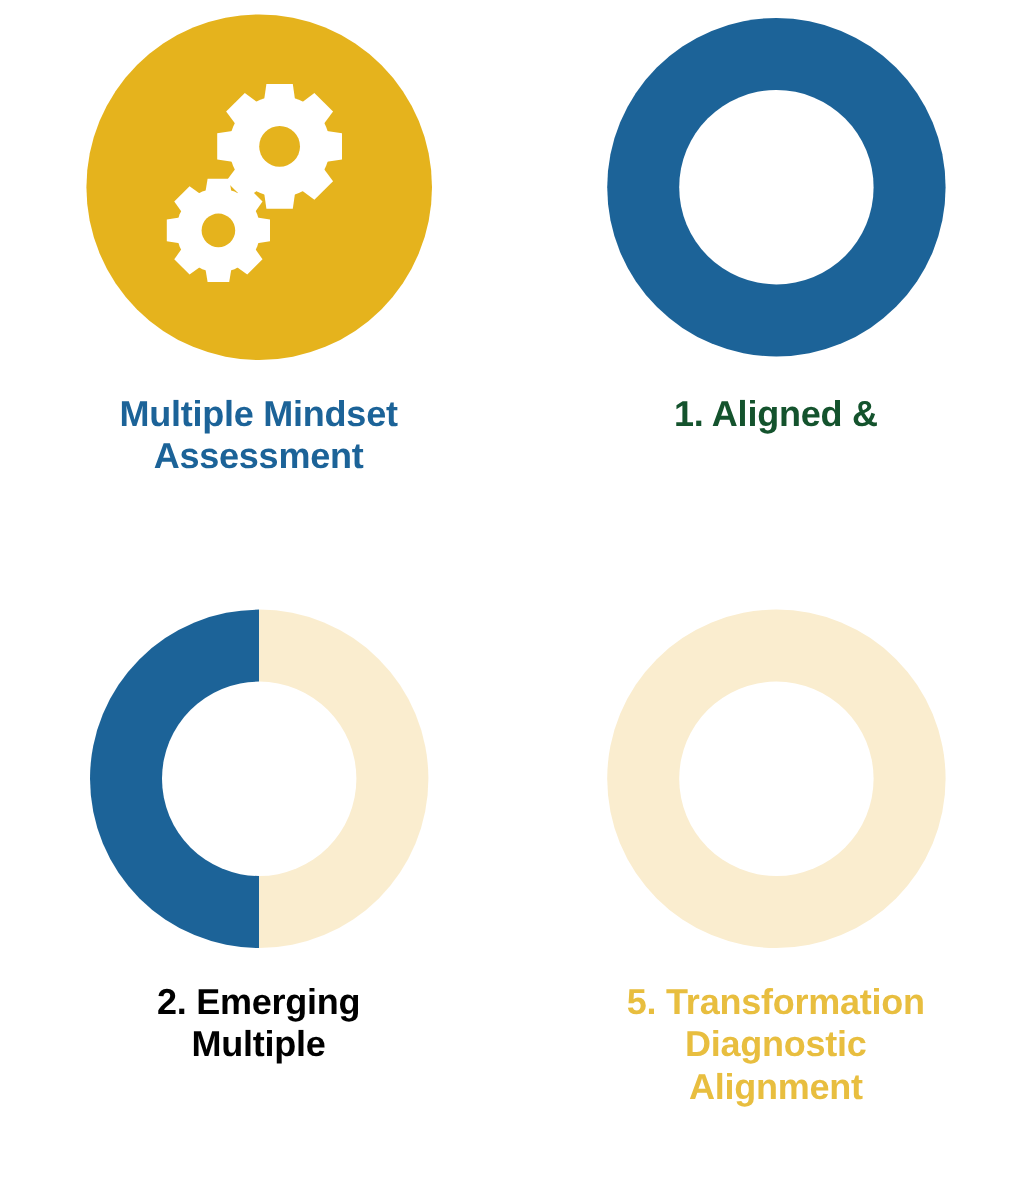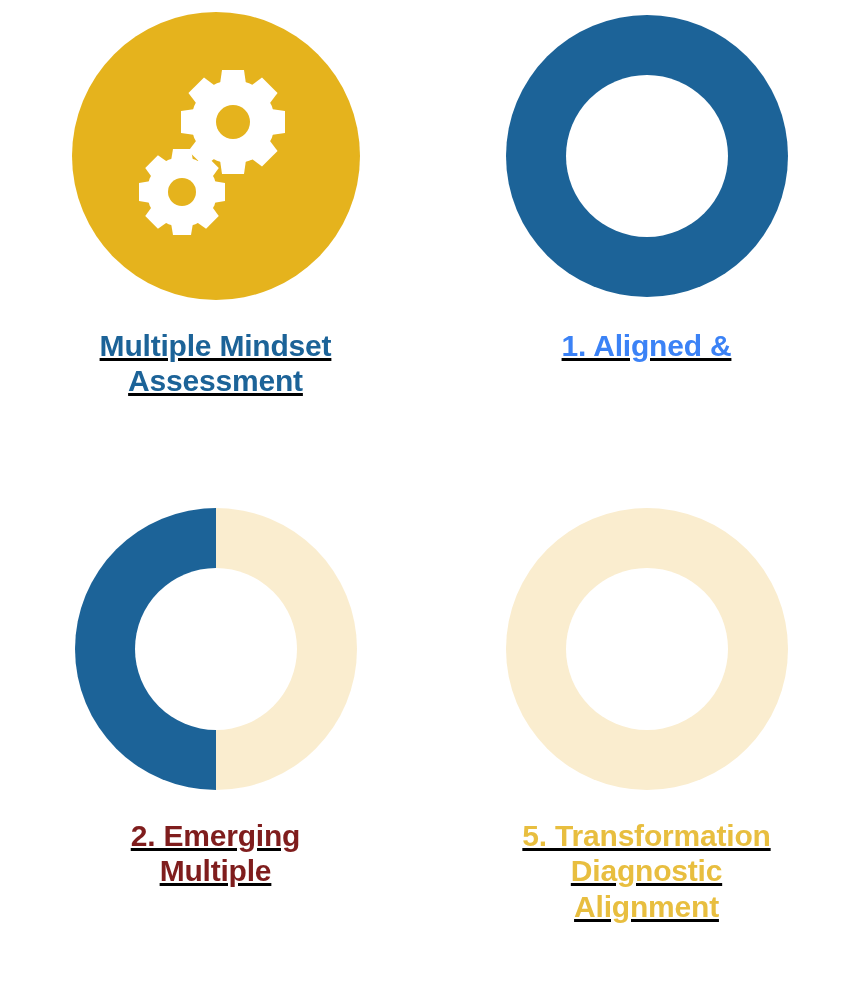--- a/index.html
+++ b/index.html
@@ -26,21 +26,20 @@
   
   .grid {
     position: absolute;
     left: 0;
     top: 0;
     width: 862px;
     height: 982px;
     display: grid;
     grid-template-columns: 431px 431px;
     grid-template-rows: 491px 491px;
-    text-decoration: underline;
   }
 
   .card {
     position: relative;
     display: flex;
     flex-direction: column;
     align-items: center;
   }
 
   
@@ -170,32 +169,32 @@
         <span class="line">Assessment</span>
       </div>
     </div>
 
     <div class="card row1">
       <div class="graphic">
         <div class="donut" id="donut-1" style="background: rgb(28, 99, 152);">
           <div class="donut-hole"></div>
         </div>
       </div>
-      <div class="caption gold" style="color: #3b82f6;">
+      <div class="caption gold" style="color: #14532d;">
         <span class="line">1. Aligned &amp;</span>
       </div>
     </div>
 
     <div class="card row2">
       <div class="graphic">
         <div class="donut" id="donut-2" style="background: conic-gradient(from 180deg, rgb(28, 99, 152) 0deg, rgb(28, 99, 152) 180deg, rgb(250, 237, 207) 180deg, rgb(250, 237, 207) 360deg);">
           <div class="donut-hole"></div>
         </div>
       </div>
-      <div class="caption gold" style="color: #7f1d1d;">
+      <div class="caption gold" style="color: #000000;">
         <span class="line">2. Emerging</span>
         <span class="line">Multiple</span>
       </div>
     </div>
 
     <div class="card row2">
       <div class="graphic">
         <div class="donut" id="donut-3" style="background: rgb(250, 237, 207);">
           <div class="donut-hole"></div>
         </div>

